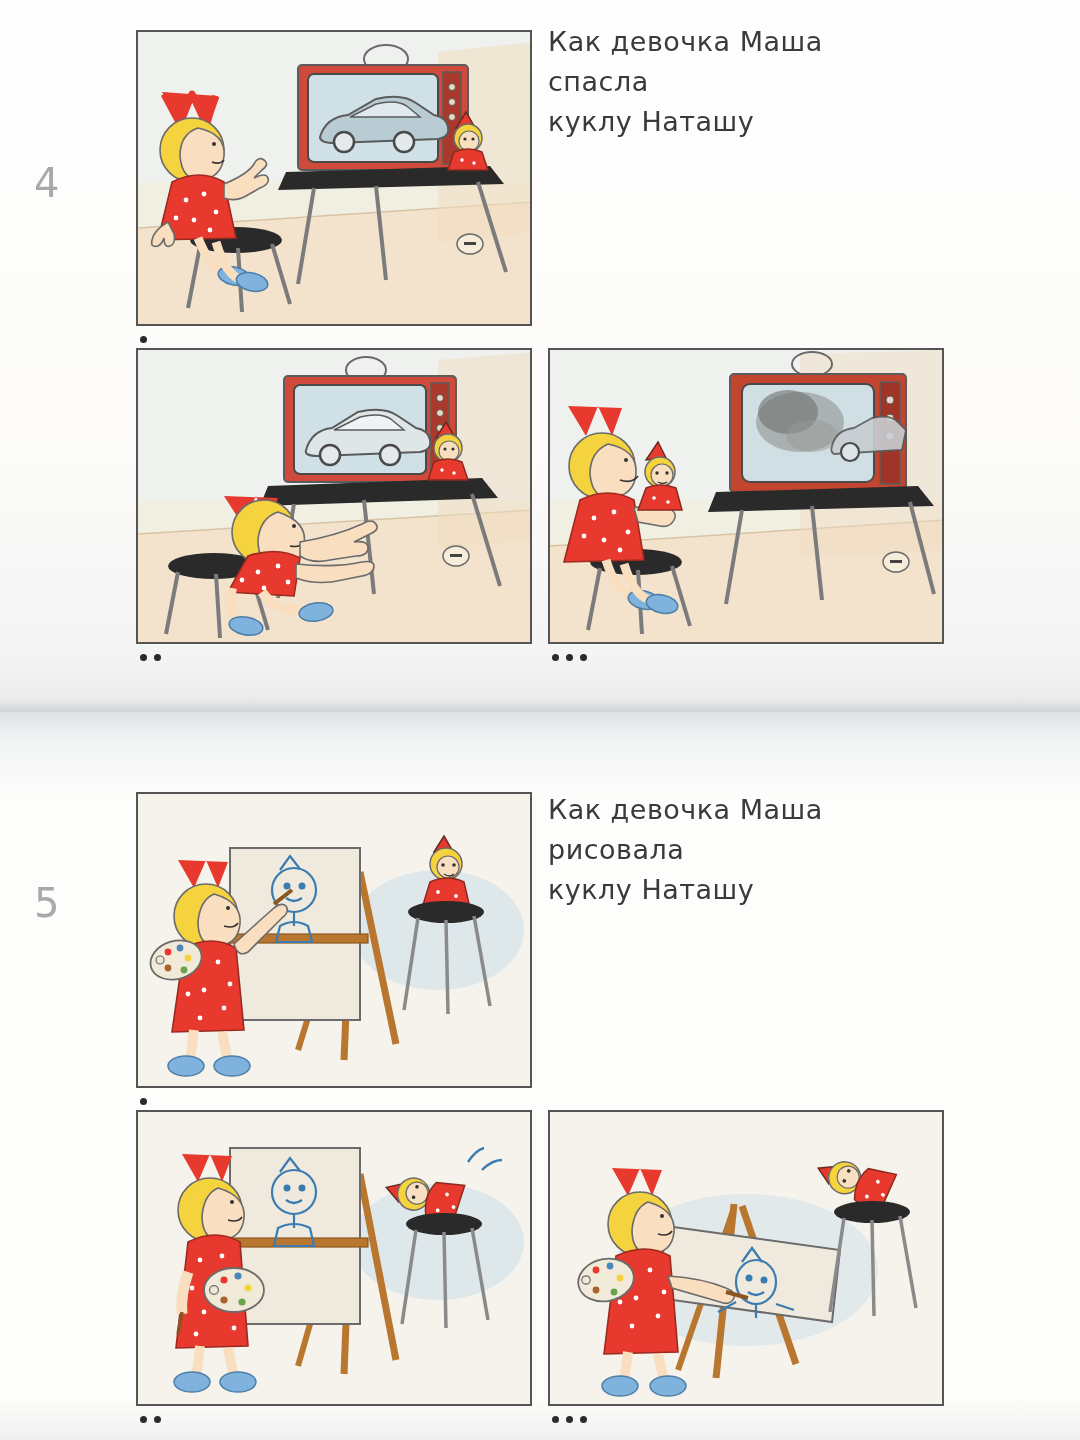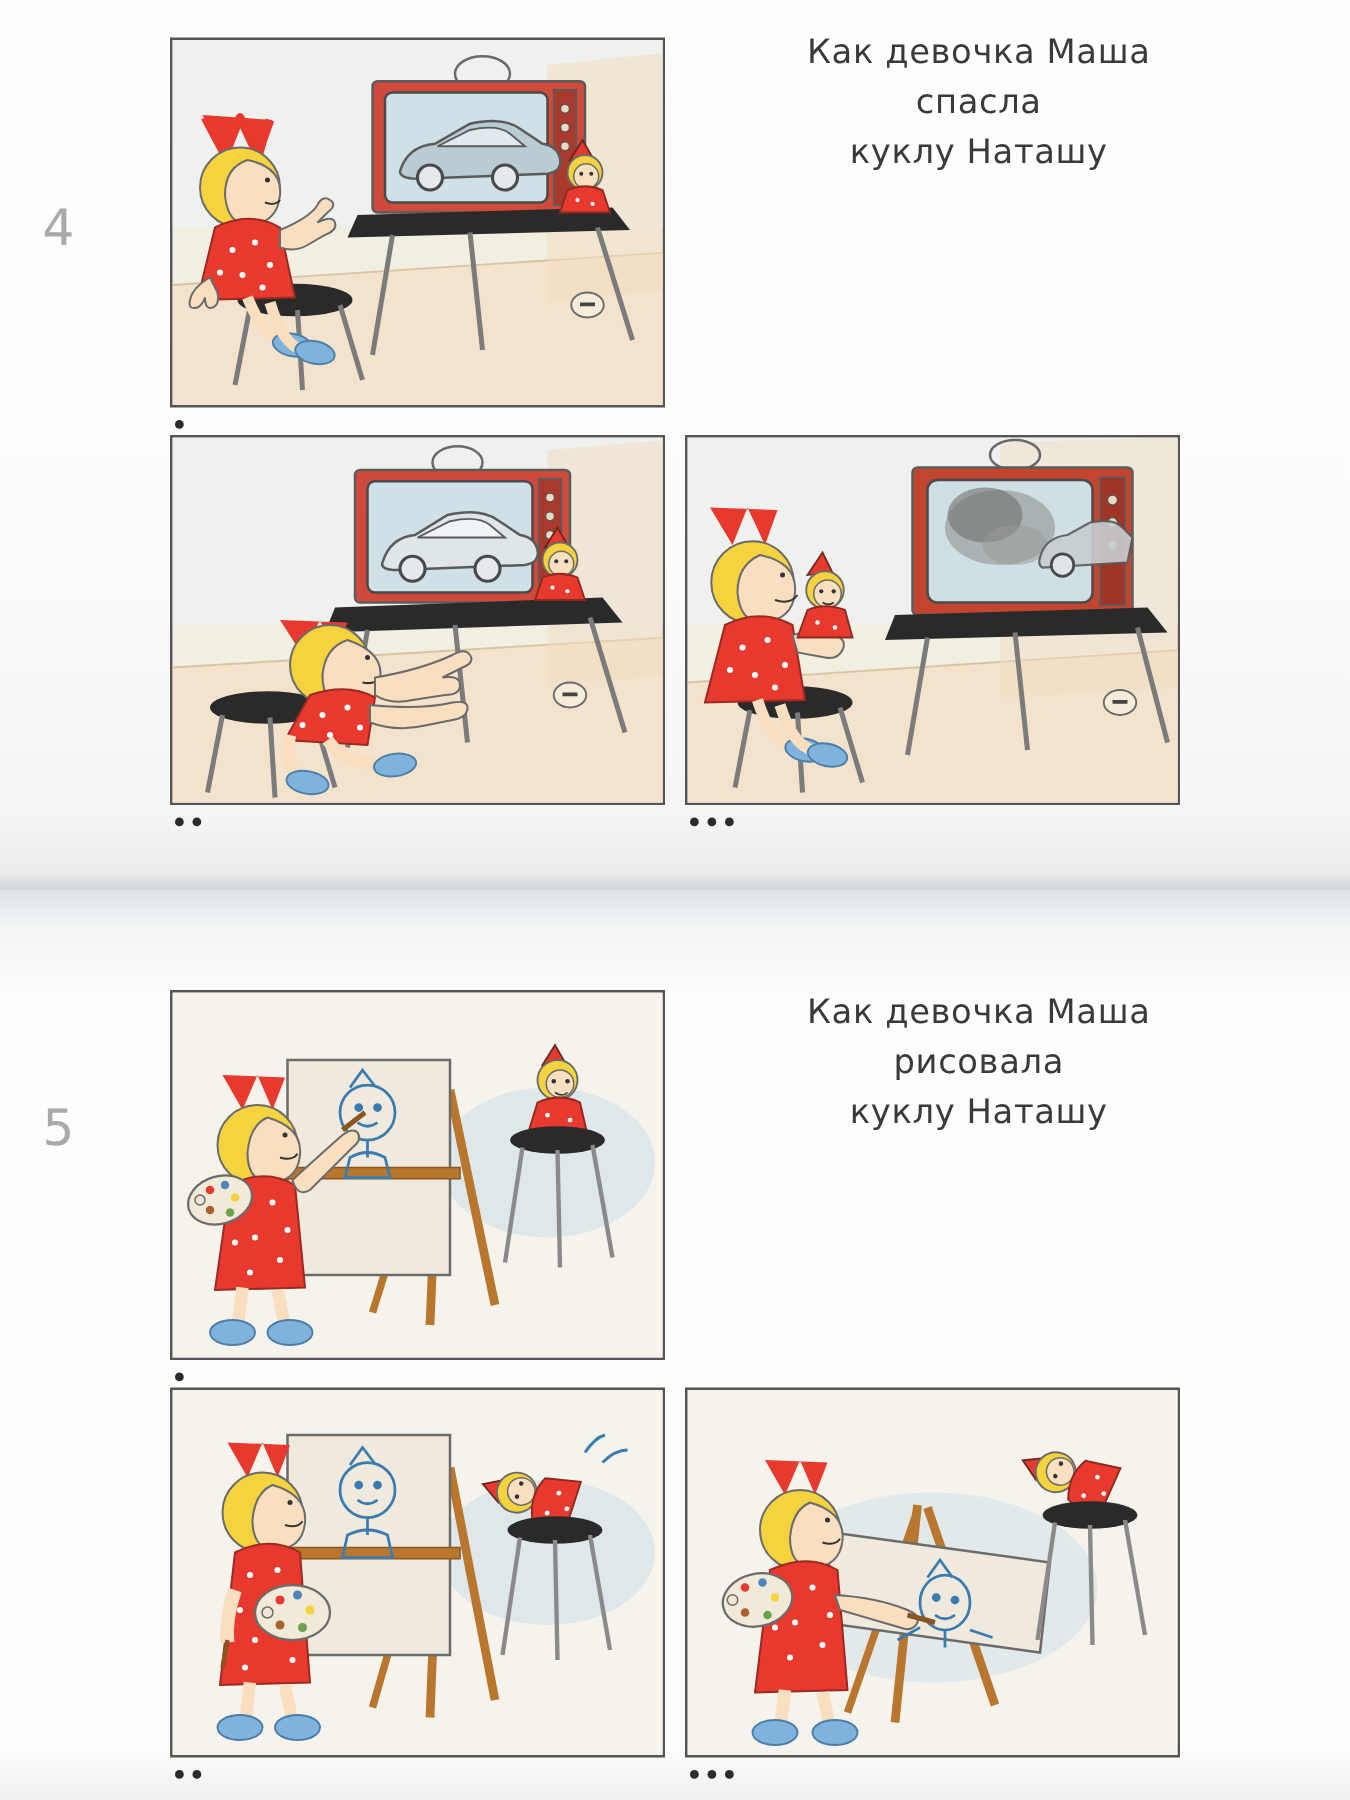--- a/index.html
+++ b/index.html
@@ -40,21 +40,20 @@
   }
 
   .title {
     position: absolute;
     font-family: "DejaVu Sans", sans-serif;
     font-size: 27px;
     line-height: 40px;
     color: #3a3a3a;
     letter-spacing: 0.5px;
     white-space: pre-line;
-    text-align: center;
   }
 
   .panel {
     position: absolute;
     border: 2px solid #555;
     background: #f6f3ea;
     overflow: hidden;
     box-sizing: border-box;
   }
 

